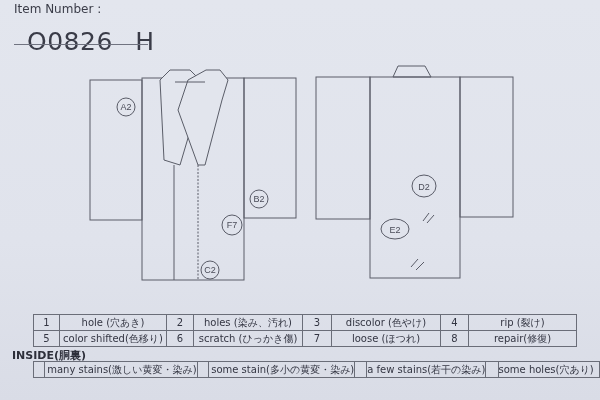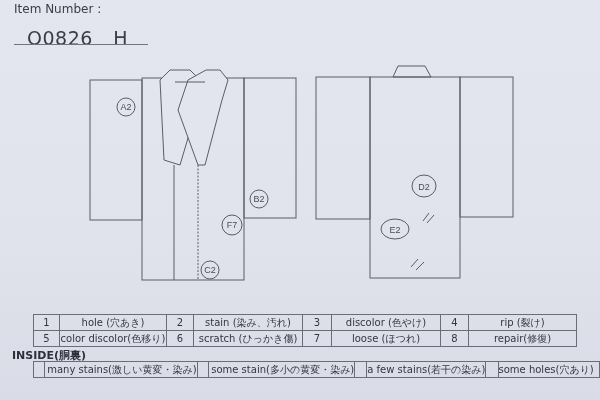--- a/index.html
+++ b/index.html
@@ -3,21 +3,21 @@
 <meta charset="utf-8">
 <style>
   html, body { margin:0; padding:0; }
   body {
     width:600px; height:400px; overflow:hidden; position:relative;
     background: linear-gradient(180deg, #e3e6ee 0%, #e0e3ec 60%, #d9dce6 100%);
     font-family: "DejaVu Sans", sans-serif; color:#2d2f3a;
   }
   .abs { position:absolute; }
   .item-label { left:14px; top:2px; font-size:12px; color:#3a3c48; }
-  .item-number { left:27px; top:27px; font-size:19px; color:#3a3c48; letter-spacing:0.5px; word-spacing:14px; }
+  .item-number { left:27px; top:27px; font-size:25px; color:#3a3c48; letter-spacing:0.5px; word-spacing:14px; }
   .item-underline { left:14px; top:44px; width:134px; height:1px; background:#707380; }
   svg.drawing { position:absolute; left:0; top:0; }
   table.legend {
     position:absolute; left:33px; top:314px; border-collapse:collapse;
     font-size:10px; color:#333542; table-layout:fixed;
   }
   table.legend td {
     border:1px solid #6a6d78; height:15px; padding:0; text-align:center; white-space:nowrap; overflow:hidden;
   }
   .inside-label { left:12px; top:348px; font-size:11px; font-weight:bold; color:#2d2f3a; }
@@ -103,29 +103,29 @@
     <col style="width:29px">
       <col style="width:109px">
     <col style="width:28px">
       <col style="width:108px">
   </colgroup>
   <tbody>
       <tr>
     <td>1</td>
     <td>hole (穴あき)</td>
     <td>2</td>
-    <td>stain (染み、汚れ)</td>
+    <td>holes (染み、汚れ)</td>
     <td>3</td>
     <td>discolor (色やけ)</td>
     <td>4</td>
     <td>rip (裂け)</td>
   </tr>
   <tr>
     <td>5</td>
-    <td>color discolor(色移り)</td>
+    <td>color shifted(色移り)</td>
     <td>6</td>
     <td>scratch (ひっかき傷)</td>
     <td>7</td>
     <td>loose (ほつれ)</td>
     <td>8</td>
     <td>repair(修復)</td>
   </tr>
 </tbody>
   </table>
 

